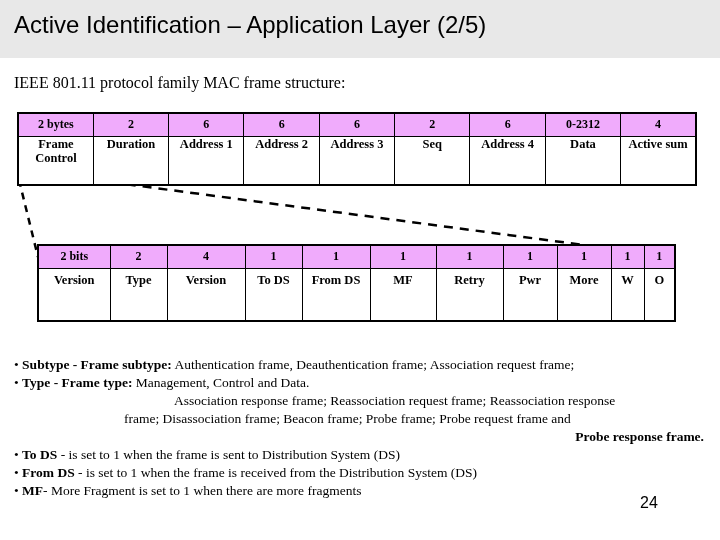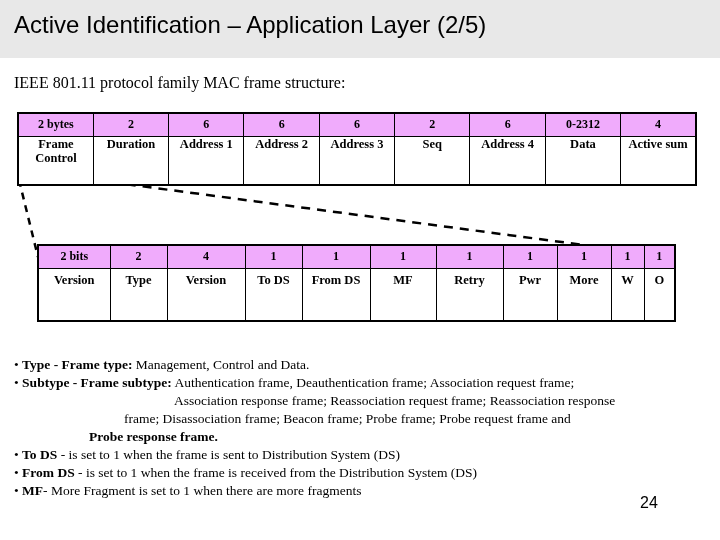--- a/index.html
+++ b/index.html
@@ -107,21 +107,21 @@
     font-size: 13.5px;
     color: #000000;
     line-height: 1.33;
   }
   .note-line {
     white-space: nowrap;
   }
   .note-line b { font-weight: bold; }
   .indent-1 { padding-left: 160px; }
   .indent-2 { padding-left: 110px; }
-  .indent-3 { padding-left: 75px; }
+  .indent-3 { padding-left: 75px; text-align: right; }
 
   
   #page-number {
     position: absolute;
     left: 640px;
     top: 494px;
     font-family: "Liberation Sans", sans-serif;
     font-size: 16px;
     color: #000000;
   }
@@ -207,25 +207,25 @@
       <td>More</td>
       <td>W</td>
       <td>O</td>
     </tr>
   </tbody>
 </table>
 
 <div id="notes">
   <div class="note-line">
     <span>•</span>
+    <b>Subtype - Frame subtype:</b><span> Authentication frame, Deauthentication frame; Association request frame;</span>
+  </div>
+  <div class="note-line">
+    <span>•</span>
     <b>Type - Frame type:</b><span> Management, Control and Data.</span>
-  </div>
-  <div class="note-line">
-    <span>•</span>
-    <b>Subtype - Frame subtype:</b><span> Authentication frame, Deauthentication frame; Association request frame;</span>
   </div>
   <div class="note-line indent-1">
     <span>Association response frame; Reassociation request frame; Reassociation response</span>
   </div>
   <div class="note-line indent-2">
     <span>frame; Disassociation frame; Beacon frame; Probe frame; Probe request frame and</span>
   </div>
   <div class="note-line indent-3">
     <b>Probe response frame.</b>
   </div>

